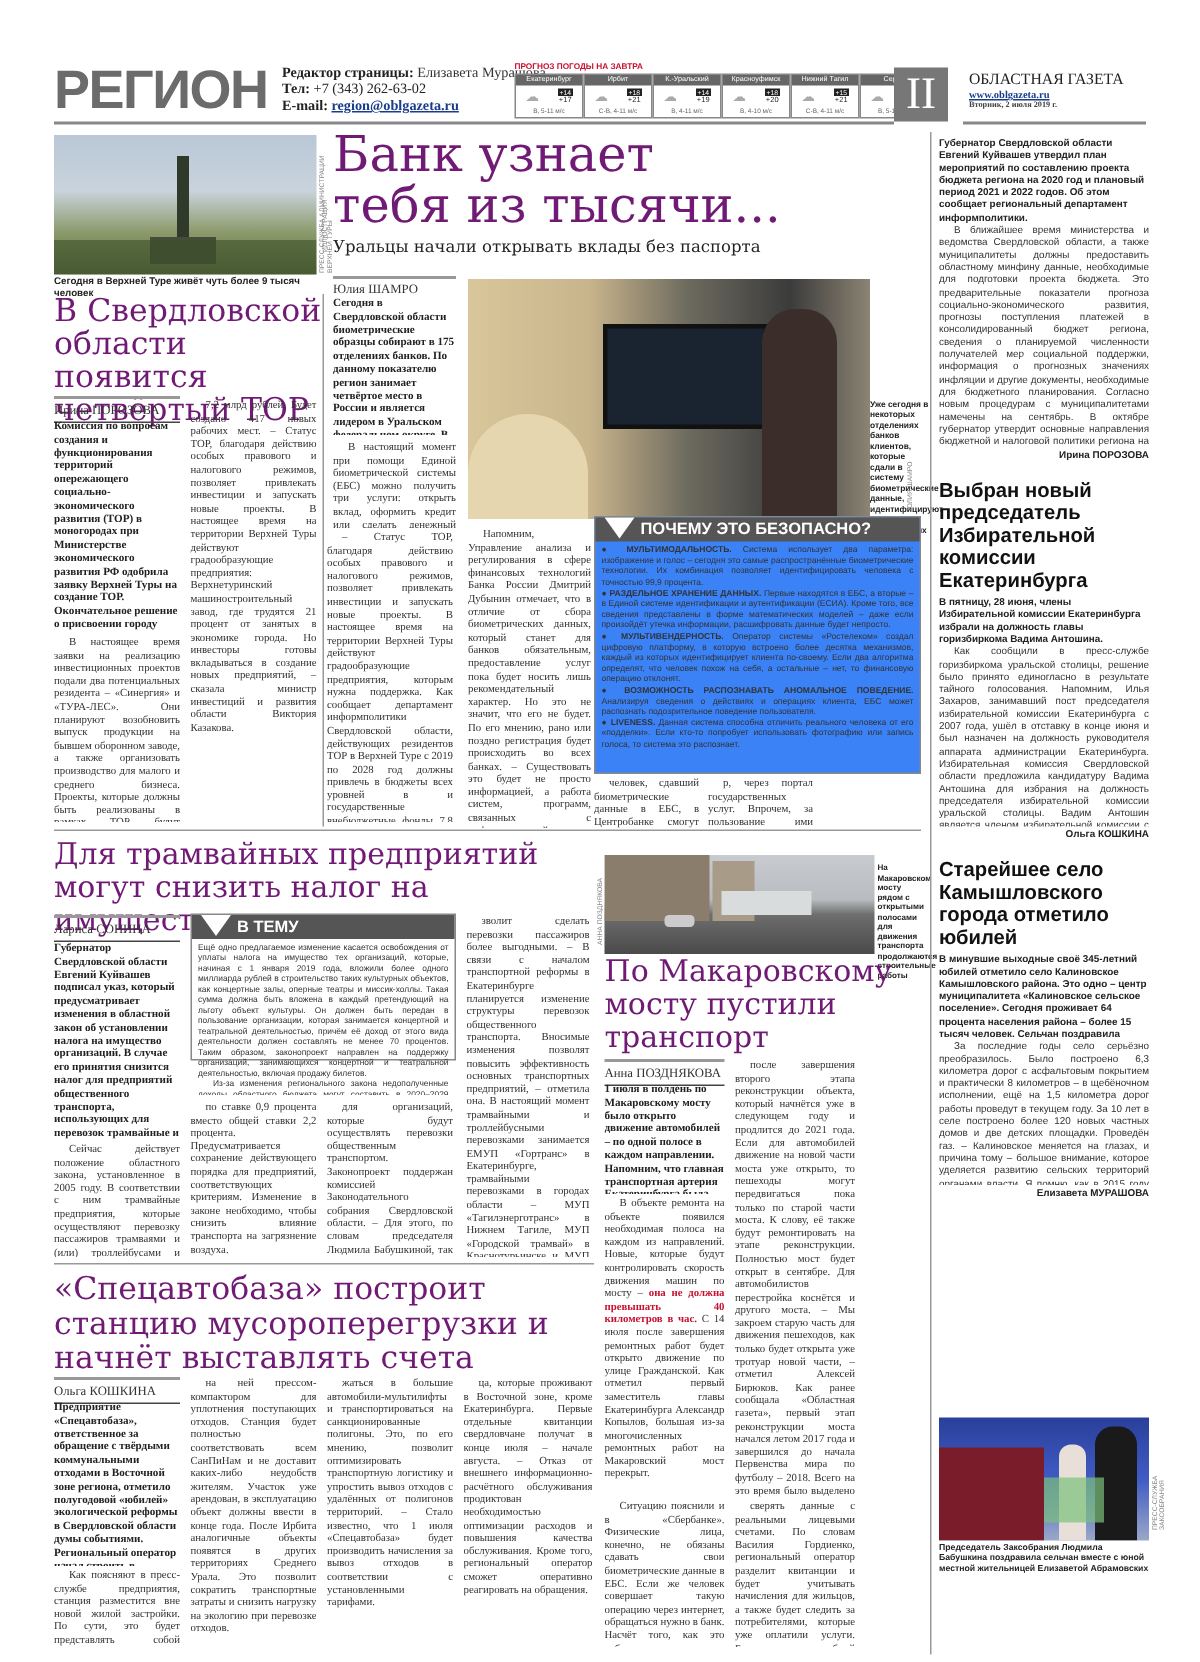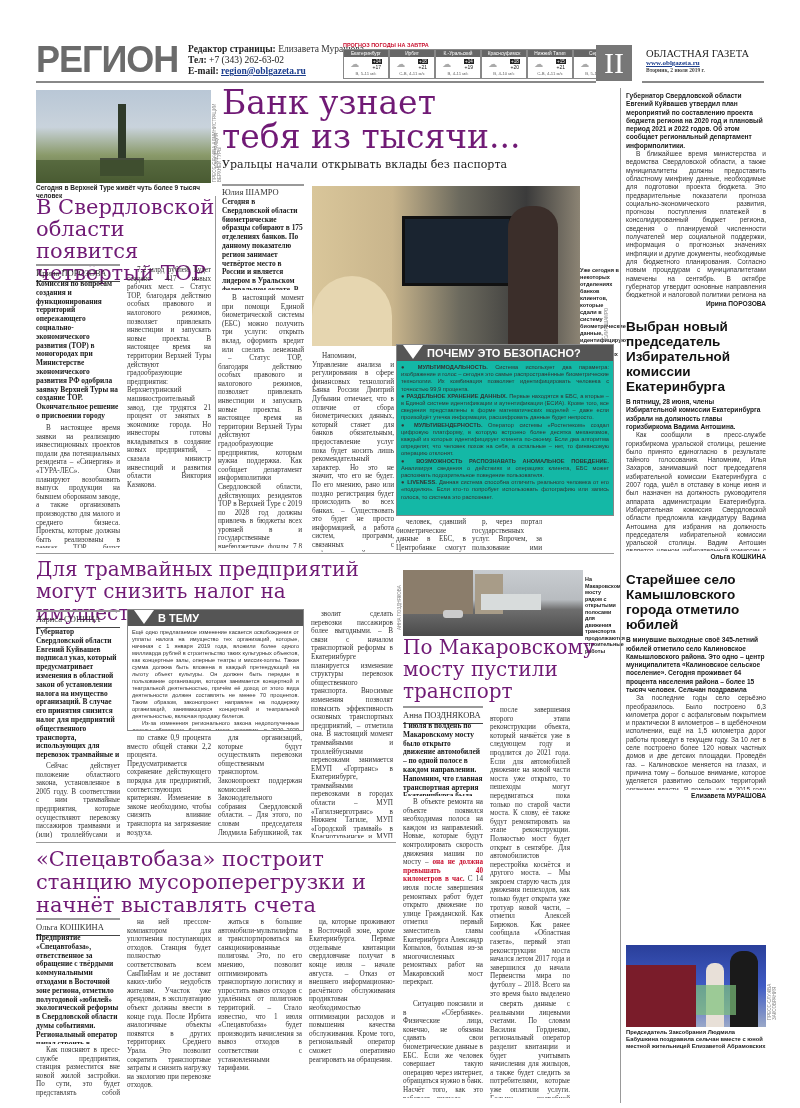--- a/index.html
+++ b/index.html
@@ -157,21 +157,21 @@
   <div class="abs" style="left:0;top:90px;width:80px;height:70px;background:#e6d6b0;border-radius:40px 40px 0 0"></div>
 </div>
 <div class="abs caption" style="left:580px;top:267px;width:40px;font-size:5.6px;line-height:7px">Уже сегодня в некоторых отделениях банков клиентов, которые сдали в систему биометрические данные, идентифицируют с помощью специальных устройств</div>
 <div class="abs credit" style="left:604px;top:300px;height:40px">ЮЛИЯ ШАМРО</div>
 
 <div class="abs body-text" style="left:312px;top:352px;width:82px;height:200px">
     <p>Напомним, Управление анализа и регулирования в сфере финансовых технологий Банка России Дмитрий Дубынин отмечает, что в отличие от сбора биометрических данных, который станет для банков обязательным, предоставление услуг пока будет носить лишь рекомендательный характер. Но это не значит, что его не будет. По его мнению, рано или поздно регистрация будет происходить во всех банках. – Существовать это будет не просто информацией, а работа систем, программ, связанных с информационной безопасностью.</p>
   </div>
 <div class="abs body-text" style="left:400px;top:352px;width:0;height:0"></div>
 
-<div class="abs" style="left:396px;top:344px;width:218px;height:172px;border:1px solid #888;background:#14b8a6">
+<div class="abs" style="left:396px;top:344px;width:218px;height:172px;border:1px solid #888;background:#3b82f6">
   <div class="box-head"><span class="tri"></span><span>ПОЧЕМУ ЭТО БЕЗОПАСНО?</span></div>
   <div class="side-text" style="padding:3px 4px;font-size:5.7px;line-height:7.2px;height:152px">
     <div>● <b>МУЛЬТИМОДАЛЬНОСТЬ.</b> <span>Система использует два параметра: изображение и голос – сегодня это самые распространённые биометрические технологии. Их комбинация позволяет идентифицировать человека с точностью 99,9 процента.</span></div>
     <div>● <b>РАЗДЕЛЬНОЕ ХРАНЕНИЕ ДАННЫХ.</b> <span>Первые находятся в ЕБС, а вторые – в Единой системе идентификации и аутентификации (ЕСИА). Кроме того, все сведения представлены в форме математических моделей – даже если произойдёт утечка информации, расшифровать данные будет непросто.</span></div>
     <div>● <b>МУЛЬТИВЕНДЕРНОСТЬ.</b> <span>Оператор системы «Ростелеком» создал цифровую платформу, в которую встроено более десятка механизмов, каждый из которых идентифицирует клиента по-своему. Если два алгоритма определят, что человек похож на себя, а остальные – нет, то финансовую операцию отклонят.</span></div>
     <div>● <b>ВОЗМОЖНОСТЬ РАСПОЗНАВАТЬ АНОМАЛЬНОЕ ПОВЕДЕНИЕ.</b> <span>Анализируя сведения о действиях и операциях клиента, ЕБС может распознать подозрительное поведение пользователя.</span></div>
     <div>● <b>LIVENESS.</b> <span>Данная система способна отличить реального человека от его «подделки». Если кто-то попробует использовать фотографию или запись голоса, то система это распознает.</span></div>
   </div>
 </div>
 <div class="abs body-text" style="left:312px;top:352px;width:0"></div>
@@ -187,21 +187,21 @@
 
 <div class="abs" style="left:36px;top:553px;width:578px;height:1px;background:#999"></div>
 
 <div class="abs headline" style="left:36px;top:558px;width:370px;font-size:20px;line-height:22px">Для трамвайных предприятий могут снизить налог на имущество</div>
 <div class="abs byline" style="left:36px;top:610px;width:84px">Лариса СОНИНА</div>
 <div class="abs lead" style="left:36px;top:628px;width:84px;height:132px">Губернатор Свердловской области Евгений Куйвашев подписал указ, который предусматривает изменения в областной закон об установлении налога на имущество организаций. В случае его принятия снизится налог для предприятий общественного транспорта, использующих для перевозок трамвайные и троллейбусные пути, а также инвесторов, которые будут вкладывать средства в культурные объекты.</div>
 <div class="abs body-text" style="left:36px;top:762px;width:84px;height:76px">
     <p>Сейчас действует положение областного закона, установленное в 2005 году. В соответствии с ним трамвайные предприятия, которые осуществляют перевозку пассажиров трамваями и (или) троллейбусами и имеют на балансе имущество до величине не менее 70 процентов, могут претендовать на льготу.</p>
   </div>
 
-<div class="abs" style="left:127px;top:609px;width:177px;height:122px;border:1px solid #888">
+<div class="abs" style="left:127px;top:609px;width:177px;height:98px;border:1px solid #888">
   <div class="box-head"><span class="tri"></span><span>В ТЕМУ</span></div>
   <div class="side-text" style="padding:3px 4px;font-size:5.6px;line-height:7px;height:104px">
     <p style="text-indent:0">Ещё одно предлагаемое изменение касается освобождения от уплаты налога на имущество тех организаций, которые, начиная с 1 января 2019 года, вложили более одного миллиарда рублей в строительство таких культурных объектов, как концертные залы, оперные театры и миссик-холлы. Такая сумма должна быть вложена в каждый претендующий на льготу объект культуры. Он должен быть передан в пользование организации, которая занимается концертной и театральной деятельностью, причём её доход от этого вида деятельности должен составлять не менее 70 процентов. Таким образом, законопроект направлен на поддержку организаций, занимающихся концертной и театральной деятельностью, включая продажу билетов.</p>
     <p>Из-за изменения регионального закона недополученные доходы областного бюджета могут составить в 2020–2029 годах 451,5 млн рублей. Однако предполагается, что льгота позволит привлечь в регион инвестиции в размере 26 млрд рублей. В дальнейшем это создаст стимул для развития культурной отрасли.</p>
   </div>
 </div>
 <div class="abs body-text" style="left:127px;top:734px;width:84px;height:104px">
     <p>по ставке 0,9 процента вместо общей ставки 2,2 процента. Предусматривается сохранение действующего порядка для предприятий, соответствующих критериям. Изменение в законе необходимо, чтобы снизить влияние транспорта на загрязнение воздуха.</p>
   </div>
 <div class="abs body-text" style="left:218px;top:734px;width:84px;height:104px">

